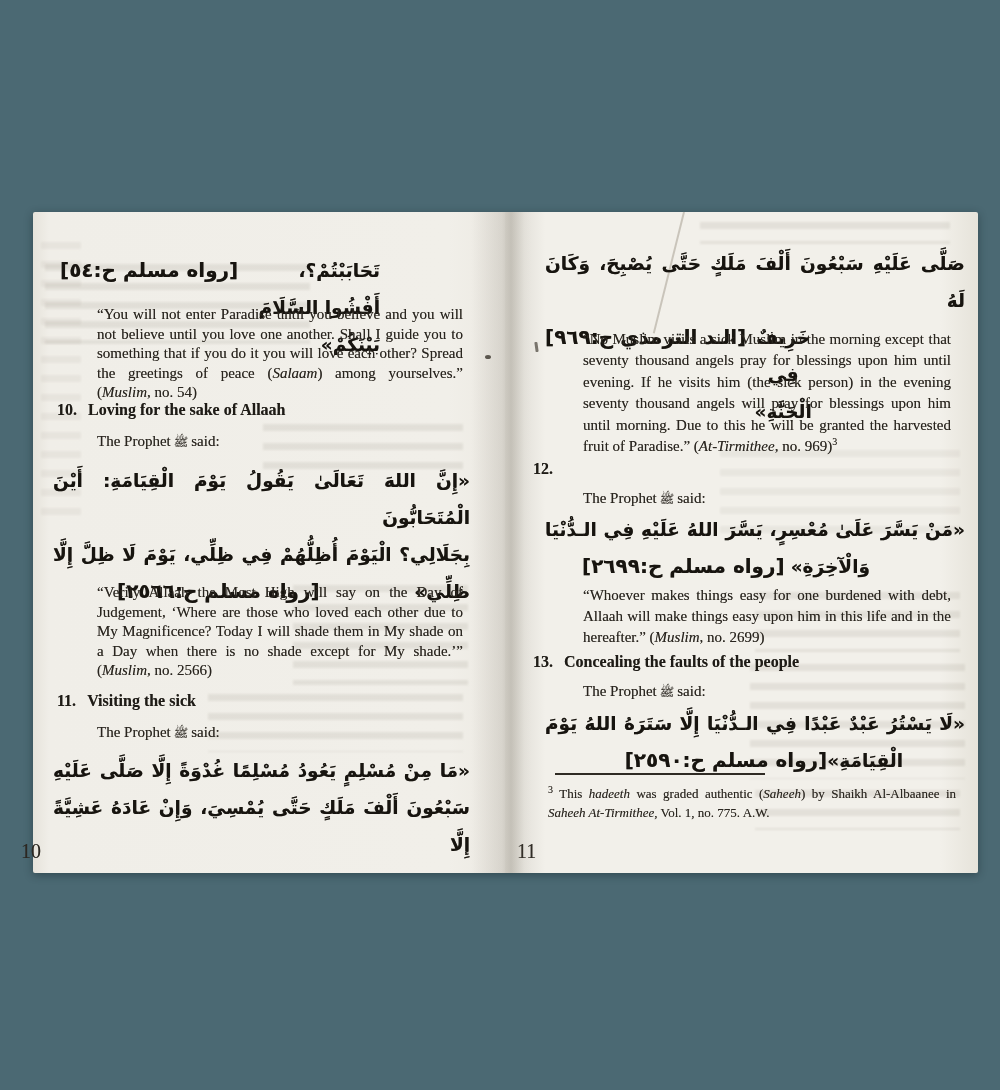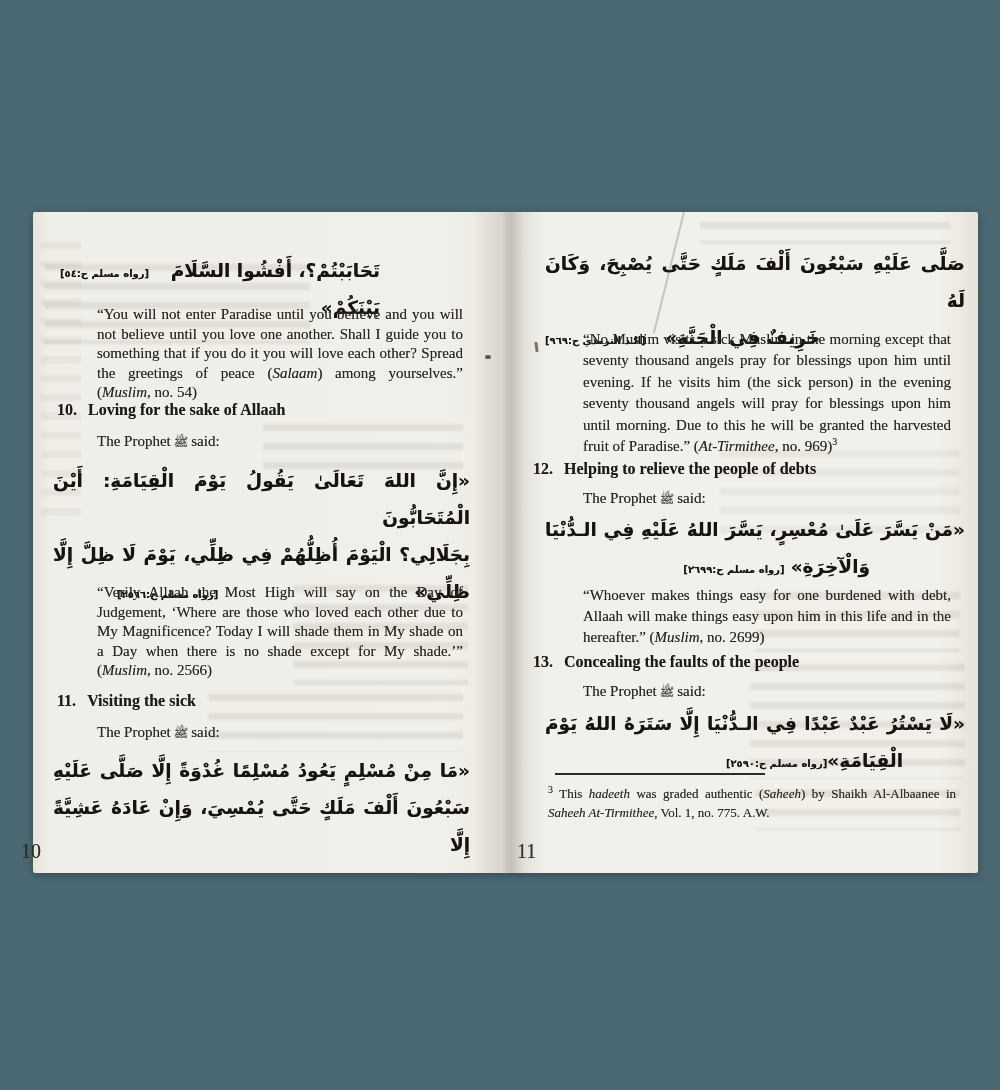--- a/index.html
+++ b/index.html
@@ -53,21 +53,21 @@
   .ar{
     font-family:"DejaVu Sans",sans-serif;
     font-weight:bold;font-size:18.5px;color:#17140f;
     direction:rtl;
     text-shadow:0 0 .5px rgba(25,21,16,.5);
   }
   .ar-line{line-height:37px;}
   .ar-fill{text-align:justify;text-align-last:justify;}
   .ar-end{display:flex;justify-content:space-between;align-items:baseline;}
   .ar-end-ltr{display:flex;flex-direction:row;justify-content:flex-start;align-items:baseline;direction:rtl;}
-  .cite{font-size:10px;white-space:nowrap;}
+  .cite{font-size:20px;white-space:nowrap;}
   .run-i{font-style:italic;}
   .run-sup{vertical-align:super;font-size:10px;line-height:0;}
   .pagenum{
     font-size:20px;color:#2c2822;text-align:left;
     text-shadow:0 0 .5px rgba(44,40,34,.5);
   }
   .fn-rule{border-top:2px solid #2f2b24;}
   .fn{
     font-size:13px;line-height:19px;color:#2b2721;
     text-align:justify;text-shadow:0 0 .5px rgba(43,38,30,.5);
@@ -162,21 +162,20 @@
       <div class="ar-line ar-end">
         <span style="margin-right:145px;text-align:center;">خَرِيفٌ فِي الْجَنَّةِ»</span>
         <span class="cite">[الـد الترمذي ح:٩٦٩]</span>
       </div>
     </div>
 
     <div class="abs eng eng-r" style="left:78px;top:117px;width:368px;"><span>“No Muslim visits a sick Muslim in  the morning except that seventy thousand angels pray for blessings upon him until evening. If he visits him (the sick person) in the evening seventy thousand  angels will pray for blessings upon him until morning. Due to this he  will be granted the harvested fruit of Paradise.” (</span><span class="run-i">At-Tirmithee</span><span>, no. 969)</span><span class="run-sup">3</span></div>
 
     <div class="abs heading" style="left:28px;top:248px;">
       <span>12.</span>
-      <span>Helping to relieve the people of debts</span>
     </div>
 
     <div class="abs said" style="left:78px;top:278px;">
       <span>The Prophet</span><span class="honorific">ﷺ</span><span>said:</span>
     </div>
 
     <div class="abs ar" style="left:40px;top:299px;width:420px;">
       <div class="ar-line ar-fill">«مَنْ يَسَّرَ عَلَىٰ مُعْسِرٍ، يَسَّرَ اللهُ عَلَيْهِ فِي الـدُّنْيَا</div>
       <div class="ar-line ar-end-ltr">
         <span style="margin-right:95px;">وَالْآخِرَةِ»</span>

